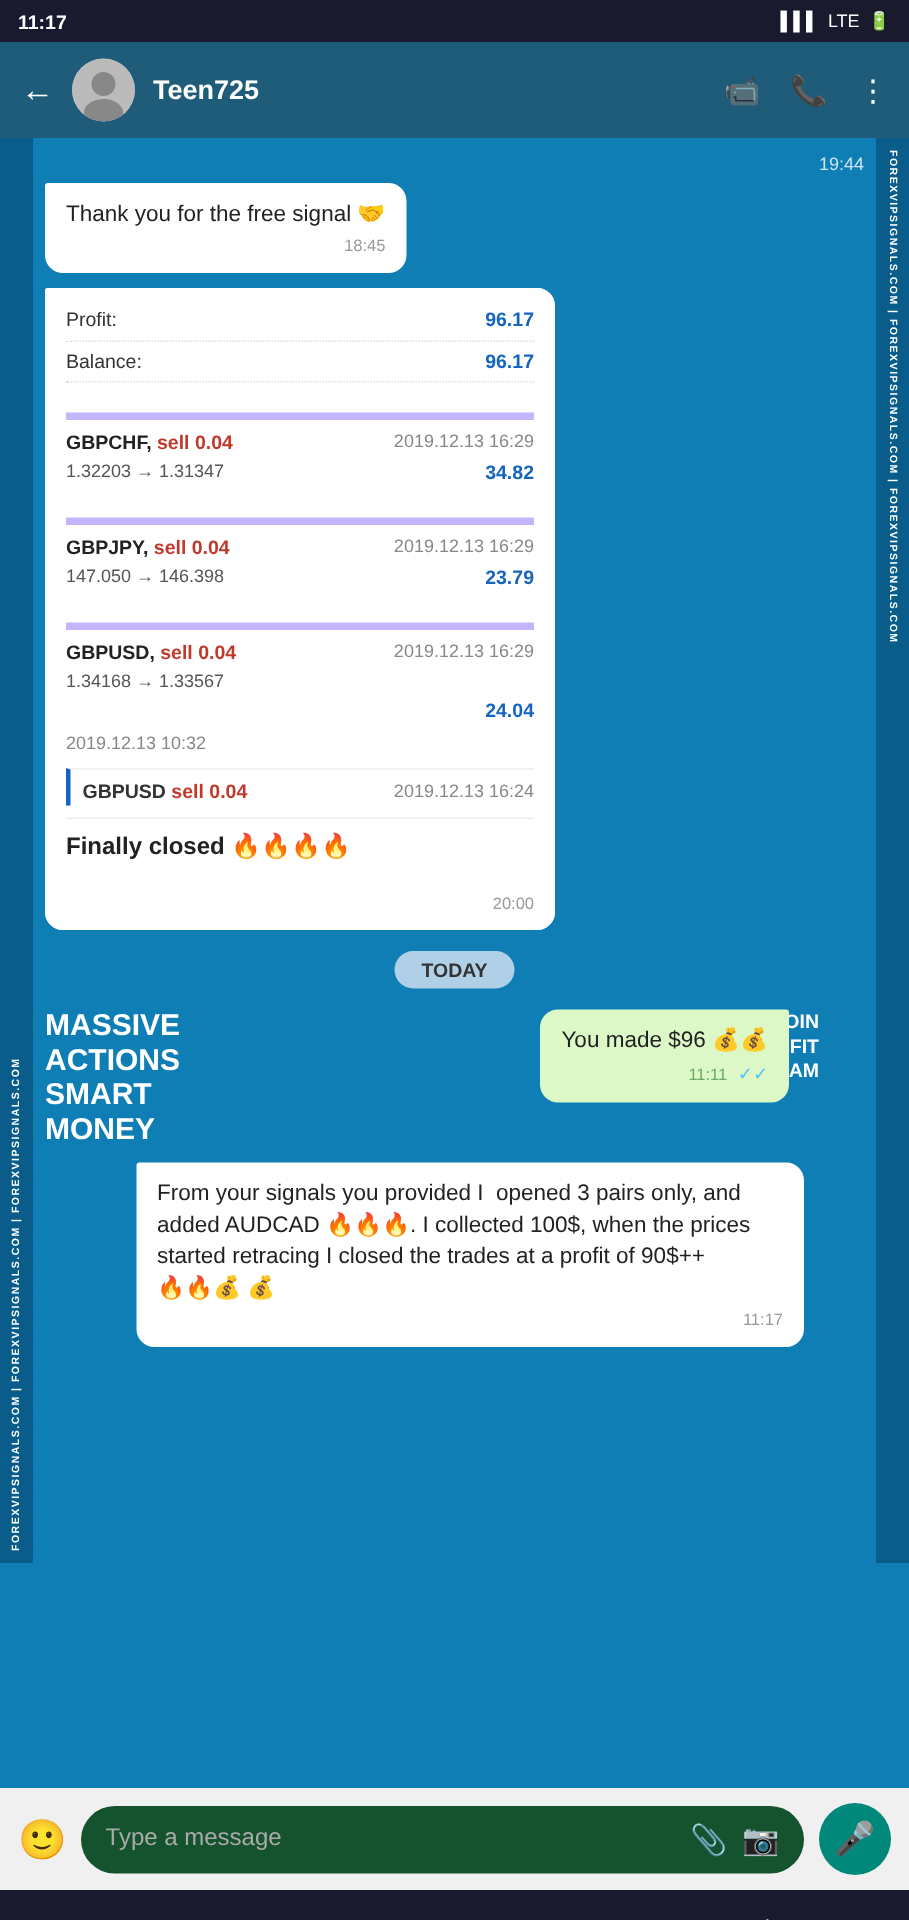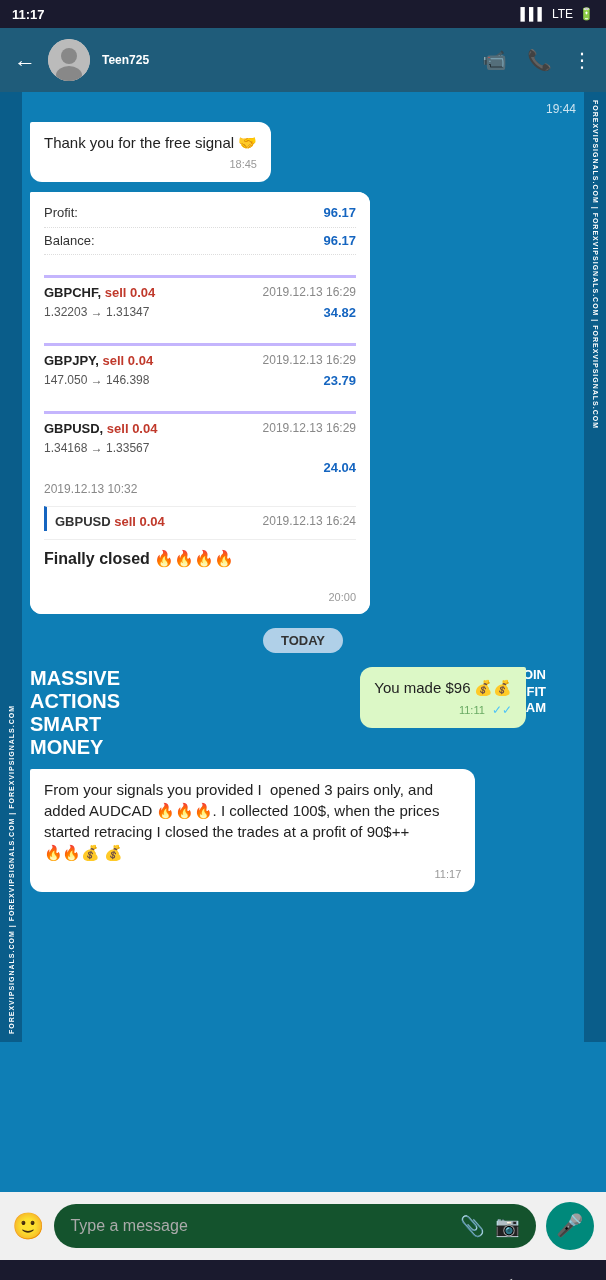--- a/index.html
+++ b/index.html
@@ -39,21 +39,21 @@
     .back-arrow { font-size: 22px; cursor: pointer; color: white; }
     .avatar {
       width: 42px; height: 42px;
       border-radius: 50%;
       background: #ccc;
       display: flex; align-items: center; justify-content: center;
       font-size: 20px;
       color: #888;
       overflow: hidden;
     }
-    .header-name { font-size: 12px; font-weight: bold; flex: 1; }
+    .header-name { font-size: 18px; font-weight: bold; flex: 1; }
     .header-icons { display: flex; gap: 20px; font-size: 20px; }
 
     
     .side-watermark-left, .side-watermark-right {
       position: absolute;
       top: 92px;
       width: 22px;
       background: #0a5d8a;
       color: white;
       font-size: 7px;
@@ -131,21 +131,21 @@
       border-bottom: 1px dotted #ddd;
       padding-bottom: 4px;
     }
     .trade-row:last-child { border-bottom: none; }
     .trade-label { color: #333; font-weight: 500; }
     .trade-value-blue { color: #1565c0; font-weight: bold; }
 
     .trade-section {
       margin-top: 20px;
       padding-top: 6px;
-      border-top: 3px solid #c4b5fd;
+      border-top: 5px solid #c4b5fd;
     }
     .trade-pair-header {
       display: flex;
       justify-content: space-between;
       margin-bottom: 2px;
     }
     .pair-name { font-weight: bold; color: #222; }
     .pair-action { color: #c0392b; font-weight: bold; }
     .pair-date { color: #888; font-size: 12px; }
     .pair-prices { color: #555; font-size: 12px; margin-bottom: 2px; }
@@ -381,21 +381,21 @@
     <div style="display:flex; justify-content: flex-end; align-items:center; padding-right: 50px;">
       <div class="bubble outgoing-bubble" style="position:relative; z-index:5;">
         <span>You made $96 💰💰</span>
         <div class="msg-time out">11:11 <span class="checkmark">✓✓</span></div>
       </div>
     </div>
     <div style="position:absolute; right:30px; top:0; color:white; font-weight:900; font-size:13px; text-align:right; line-height:1.3;">JOIN<br>PROFIT<br>PROGRAM</div>
     <div style="clear:both;"></div>
   </div>
 
-  <div class="msg-wrapper incoming" style="margin-right: 40px;">
+  <div class="msg-wrapper incoming" style="margin-right: 40px; justify-content: flex-end;">
     <div class="bubble incoming-bubble" style="max-width: 88%;">
       <span>From your signals you provided I &nbsp;opened 3 pairs only, and added AUDCAD 🔥🔥🔥. I collected 100$, when the prices started retracing I closed the trades at a profit of 90$++<br>🔥🔥💰 💰</span>
       <div class="msg-time">11:17</div>
     </div>
   </div>
 
 </div>
 
 <div class="input-bar">
   <span style="font-size:26px; cursor:pointer;">🙂</span>

